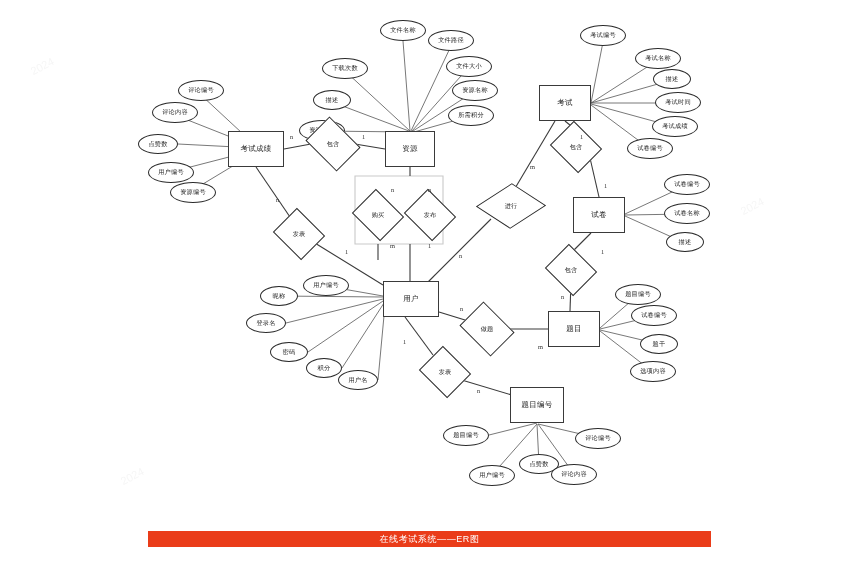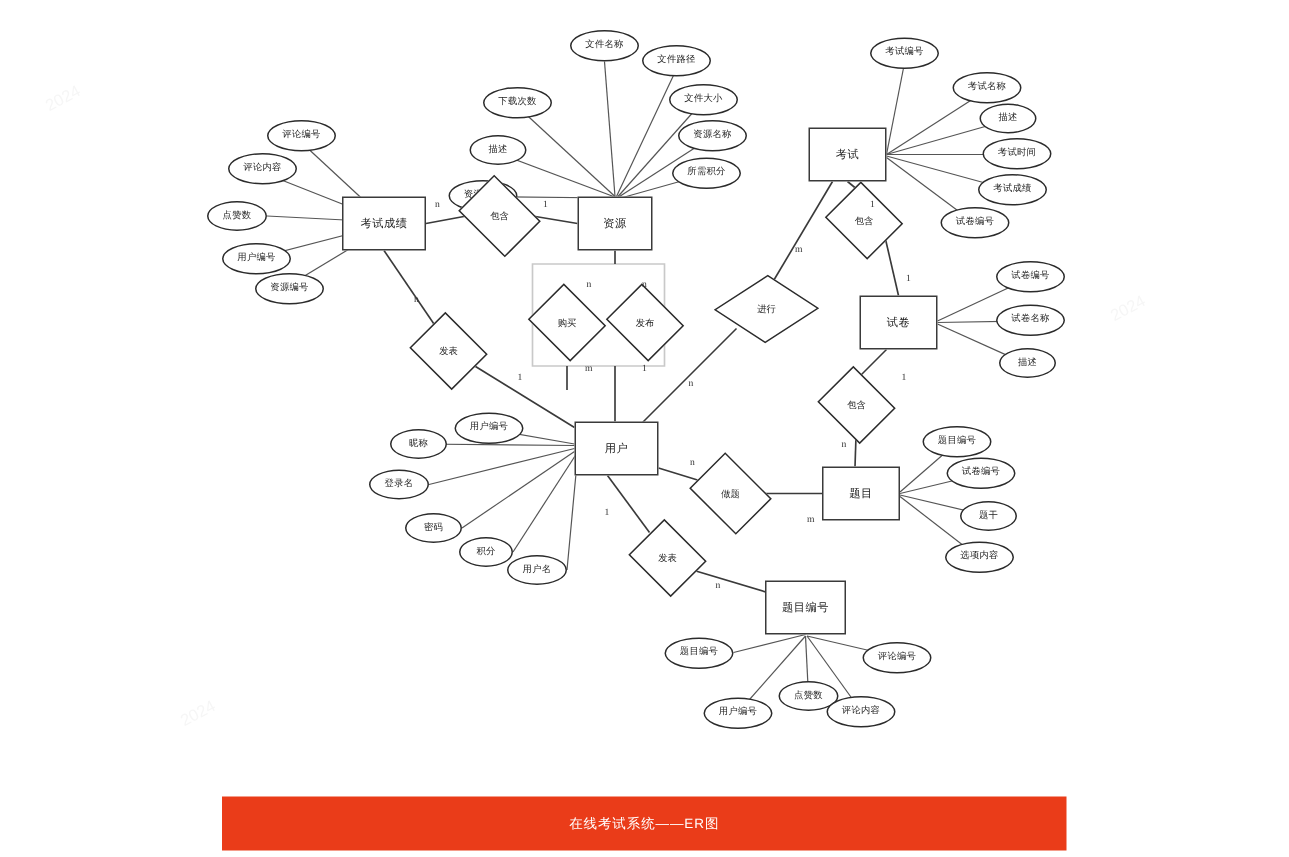--- a/index.html
+++ b/index.html
@@ -31,21 +31,21 @@
   .rel.skew .diamond{transform:rotate(45deg) skew(-12deg,-12deg);}
 
   
   .card{
     position:absolute;font-size:6.4px;color:#333;
     font-family:"Liberation Serif","DejaVu Serif",serif;
   }
 
   
   #title-bar{
-    position:absolute;left:148px;top:531px;width:563px;height:36px;
+    position:absolute;left:148px;top:531px;width:563px;height:16px;
     display:flex;align-items:center;justify-content:center;
     font-size:9px;color:#ffffff;letter-spacing:.6px;
   }
   .wm{
     position:absolute;color:#f6f6f6;font-size:11px;
     transform:rotate(-28deg);user-select:none;pointer-events:none;
     white-space:nowrap;
   }
 </style>
 </head>

